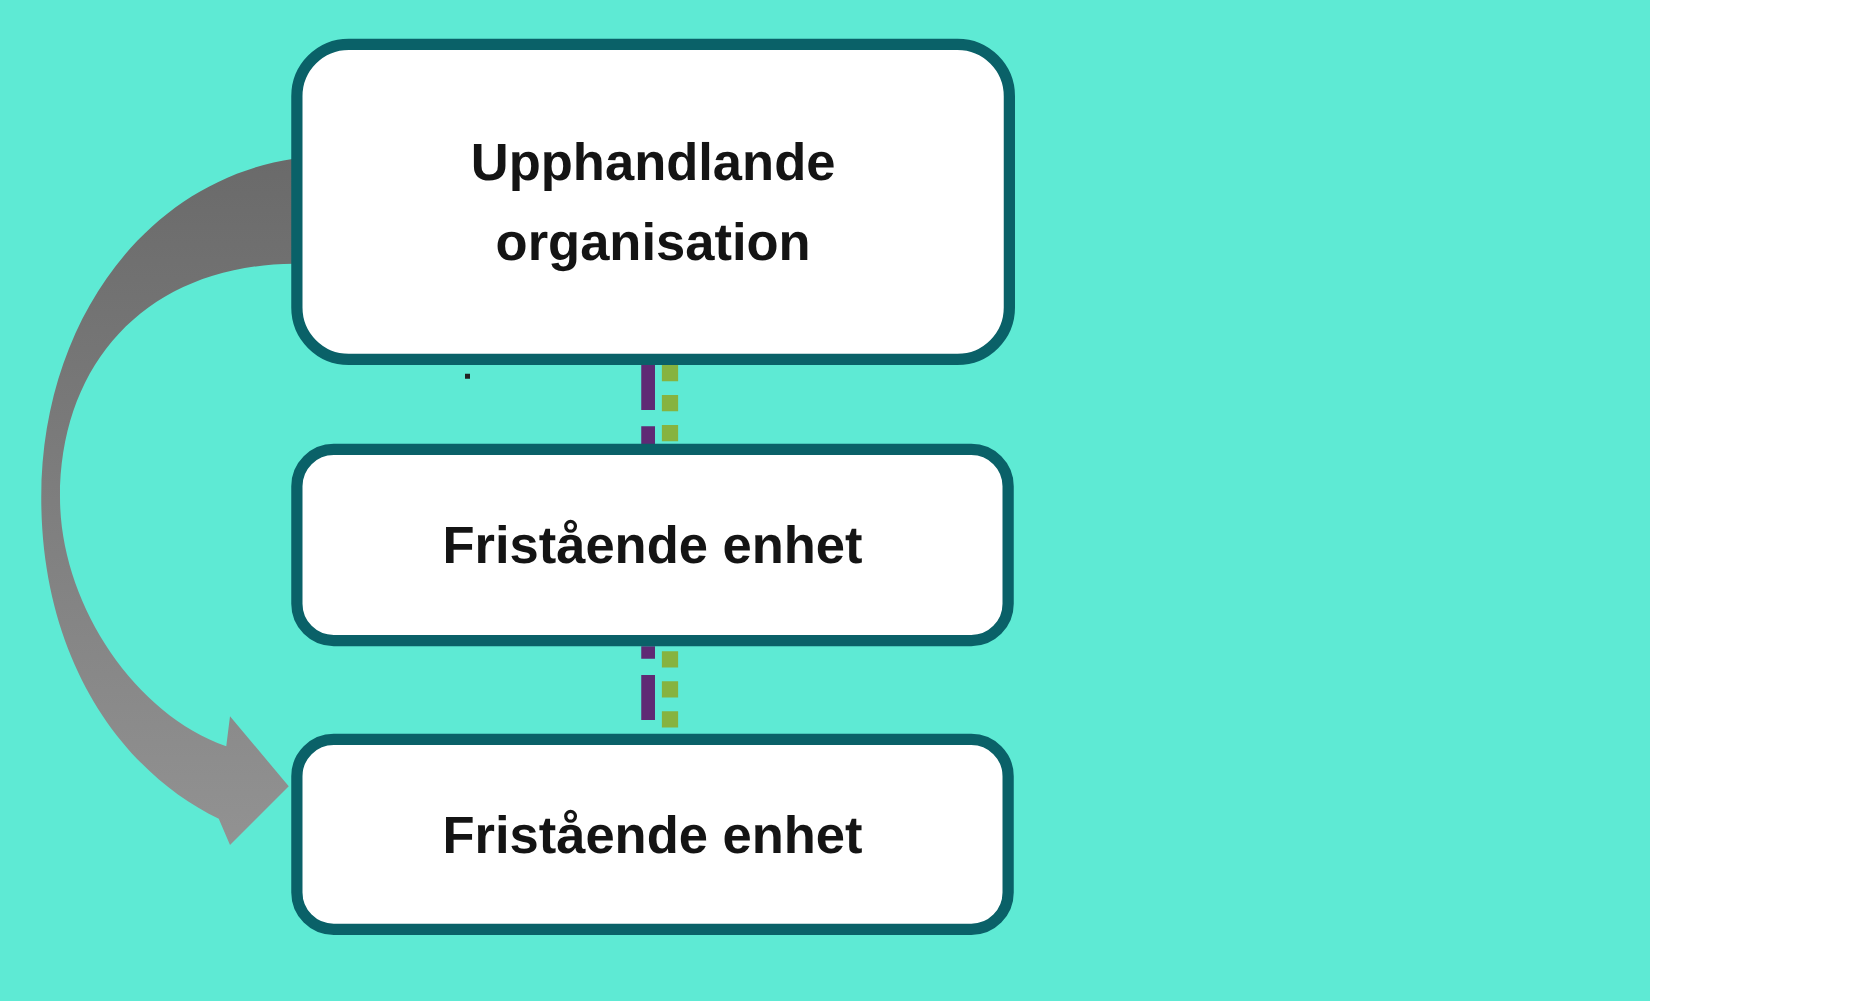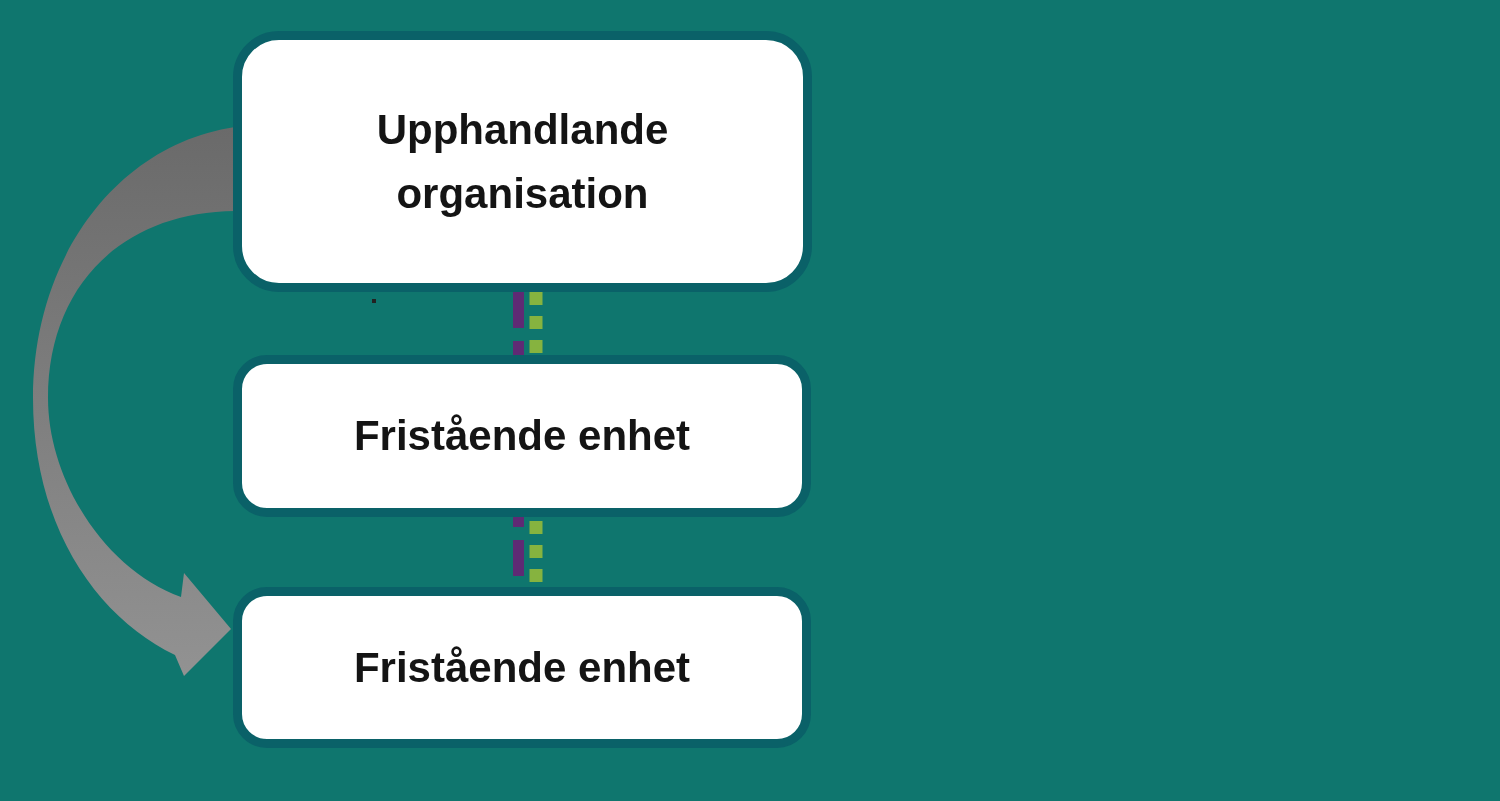--- a/index.html
+++ b/index.html
@@ -2,25 +2,26 @@
 <html><head>
 <meta charset="utf-8">
 <style>
   html, body {
     margin: 0;
     padding: 0;
     background: #ffffff;
   }
   .canvas {
     position: relative;
-    width: 1500px;
+    width: 1292px;
     height: 801px;
-    background: #0f766e;
+    background: #5eead4;
     overflow: hidden;
     font-family: "Liberation Sans", "DejaVu Sans", sans-serif;
+    padding-left: 28px;
   }
   .overlay-svg {
     position: absolute;
     left: 0;
     top: 0;
     width: 1500px;
     height: 801px;
   }
   .node {
     position: absolute;

